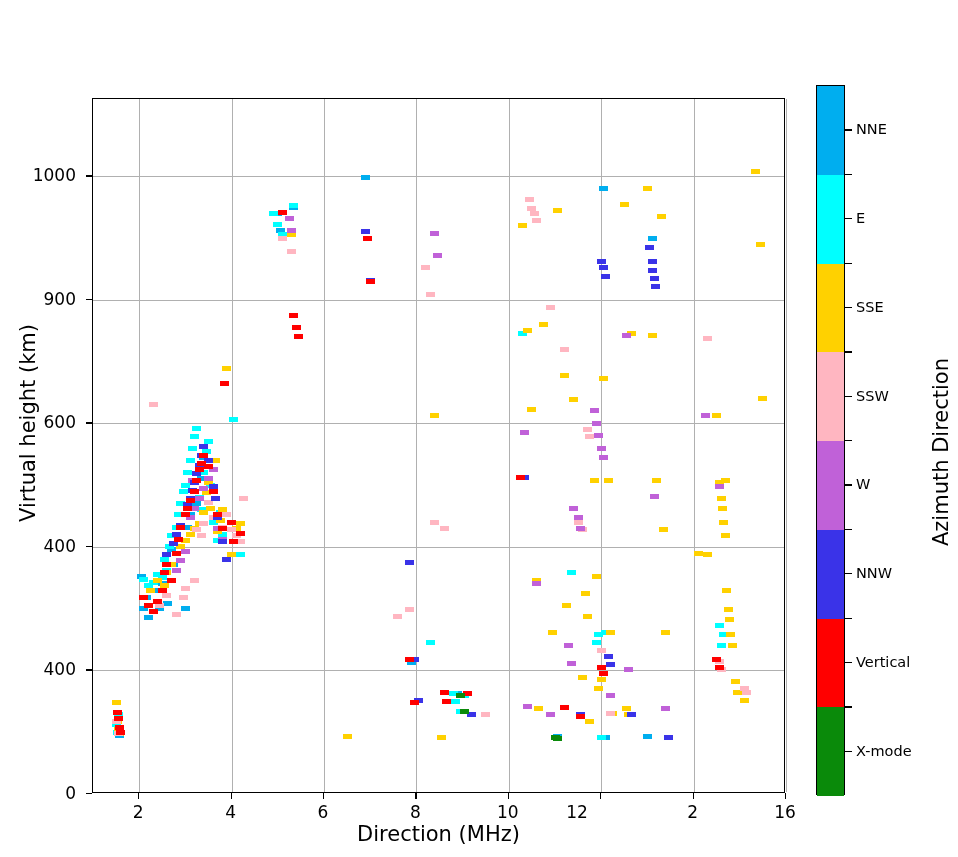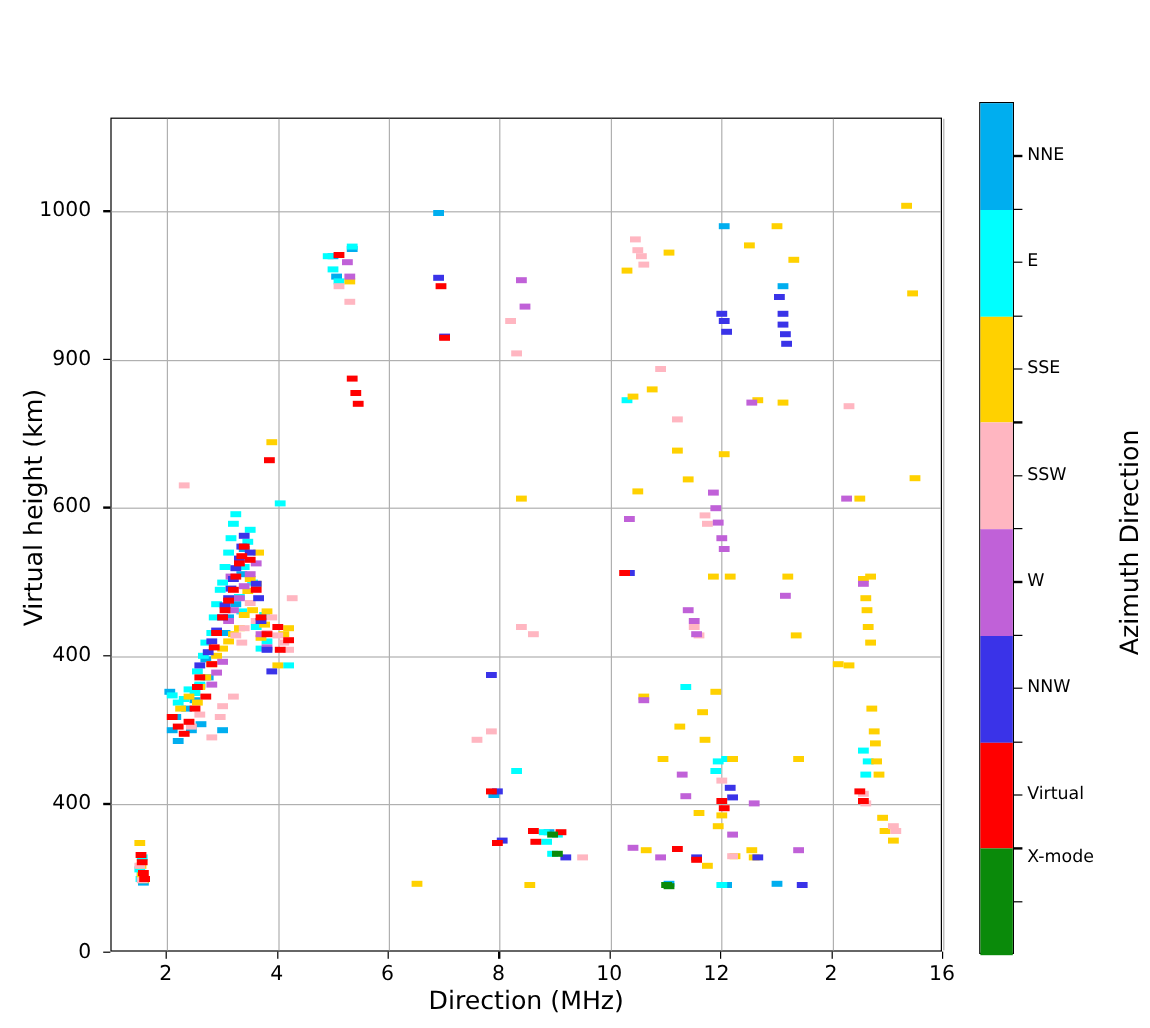--- a/index.html
+++ b/index.html
@@ -429,21 +429,21 @@
       <div class="xtick-label" style="left: 118.2px; top: 802px;">2</div>
       <div class="xtick-mark" style="left: 230.6px; top: 793px;"></div>
       <div class="xtick-label" style="left: 210.6px; top: 802px;">4</div>
       <div class="xtick-mark" style="left: 323px; top: 793px;"></div>
       <div class="xtick-label" style="left: 303px; top: 802px;">6</div>
       <div class="xtick-mark" style="left: 415.4px; top: 793px;"></div>
       <div class="xtick-label" style="left: 395.4px; top: 802px;">8</div>
       <div class="xtick-mark" style="left: 507.8px; top: 793px;"></div>
       <div class="xtick-label" style="left: 487.8px; top: 802px;">10</div>
       <div class="xtick-mark" style="left: 600.2px; top: 793px;"></div>
-      <div class="xtick-label" style="left: 577px; top: 802px;">12</div>
+      <div class="xtick-label" style="left: 557px; top: 802px;">12</div>
       <div class="xtick-mark" style="left: 692.6px; top: 793px;"></div>
       <div class="xtick-label" style="left: 672.6px; top: 802px;">2</div>
       <div class="xtick-mark" style="left: 785px; top: 793px;"></div>
       <div class="xtick-label" style="left: 765px; top: 802px;">16</div>
       <div class="ytick-mark" style="left: 86px; top: 793px;"></div>
       <div class="ytick-label" style="left: 18px; top: 783px; width: 58px;">0</div>
       <div class="ytick-mark" style="left: 86px; top: 669.444px;"></div>
       <div class="ytick-label" style="left: 18px; top: 659.444px; width: 58px;">400</div>
       <div class="ytick-mark" style="left: 86px; top: 545.889px;"></div>
       <div class="ytick-label" style="left: 18px; top: 535.889px; width: 58px;">400</div>
@@ -481,20 +481,20 @@
       <div class="cb-tick" style="top: 351.25px;"></div>
       <div class="cb-label" style="top: 395.625px;">SSW</div>
       <div class="cb-tick" style="top: 484.375px;"></div>
       <div class="cb-tick" style="top: 440px;"></div>
       <div class="cb-label" style="top: 484.375px;">W</div>
       <div class="cb-tick" style="top: 573.125px;"></div>
       <div class="cb-tick" style="top: 528.75px;"></div>
       <div class="cb-label" style="top: 573.125px;">NNW</div>
       <div class="cb-tick" style="top: 661.875px;"></div>
       <div class="cb-tick" style="top: 617.5px;"></div>
-      <div class="cb-label" style="top: 661.875px;">Virtual</div>
+      <div class="cb-label" style="top: 661.875px;">Vertical</div>
       <div class="cb-tick" style="top: 750.625px;"></div>
       <div class="cb-tick" style="top: 706.25px;"></div>
-      <div class="cb-label" style="top: 714px;">X-mode</div>
+      <div class="cb-label" style="top: 751px;">X-mode</div>
     </div>
   <div id="colorbar-title">Azimuth Direction</div>
 
 </div>
 
 </body></html>

